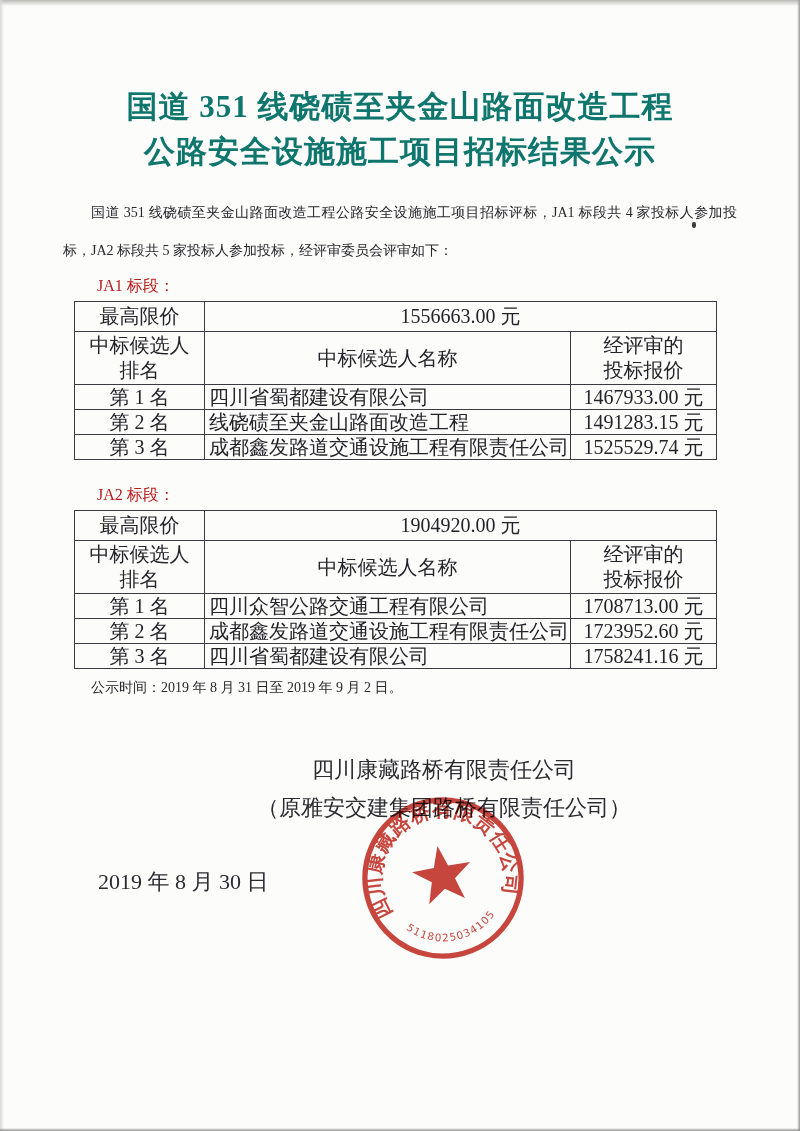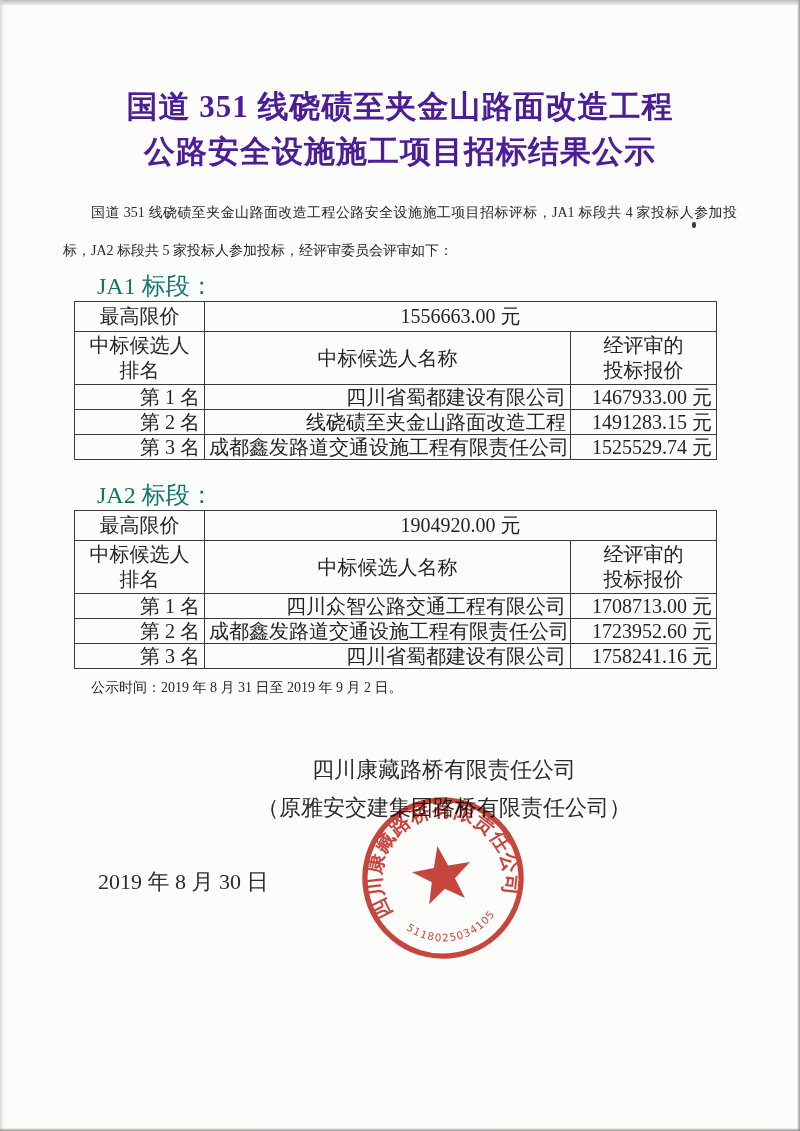--- a/index.html
+++ b/index.html
@@ -21,53 +21,53 @@
     background:linear-gradient(to left,#97979a,rgba(255,255,255,0));}
   .edge-bottom{position:absolute;left:0;bottom:0;width:100%;height:3px;
     background:linear-gradient(to top,#8f8f8c,rgba(255,255,255,0));}
   .speck{position:absolute;left:692px;top:222px;width:4px;height:6px;
     background:#3a3a40;border-radius:40%;}
 
   .title{
     padding-top:84px;
     text-align:center;
     font-size:31px;line-height:45px;
-    font-weight:700;color:#4c1d95;
+    font-weight:700;color:#0f766e;
     letter-spacing:1px;
   }
   .para{
     margin:20px 63px 0 63px;
     font-size:14px;line-height:38px;
     text-align:justify;text-indent:2em;
     color:#27272c;
   }
   .para.notice{margin-top:10px;}
   .para.pub-time{margin-top:0;}
   .section-label{
     margin:3px 0 2px 97px;
-    font-size:24px;line-height:26px;color:#0f766e;
+    font-size:16px;line-height:26px;color:#b91c1c;
   }
   .section-label.second{margin-top:22px;}
 
   table.bid{
     border-collapse:collapse;
     margin:2px 0 0 74px;
     table-layout:fixed;width:642px;
     font-size:20px;color:#232329;
   }
   table.bid td{
     border:1.6px solid #3a3a40;
     padding:0 4px;
     overflow:hidden;white-space:nowrap;
   }
   td.c{text-align:center;}
   td.name{text-align:left;padding-left:10px;}
   tr.max-row td{height:29px;margin-left:28px;}
   tr.head-row td{height:52px;white-space:pre-line;line-height:25px;}
-  tr.data-row td{height:24px;line-height:24px;text-align:right;}
+  tr.data-row td{height:24px;line-height:24px;}
 
   .sig-block{
     margin-top:44px;
     padding-left:88px;
     text-align:center;
     font-size:22px;line-height:38px;
     color:#2a2a30;
   }
   .sig-date{
     margin-top:40px;

